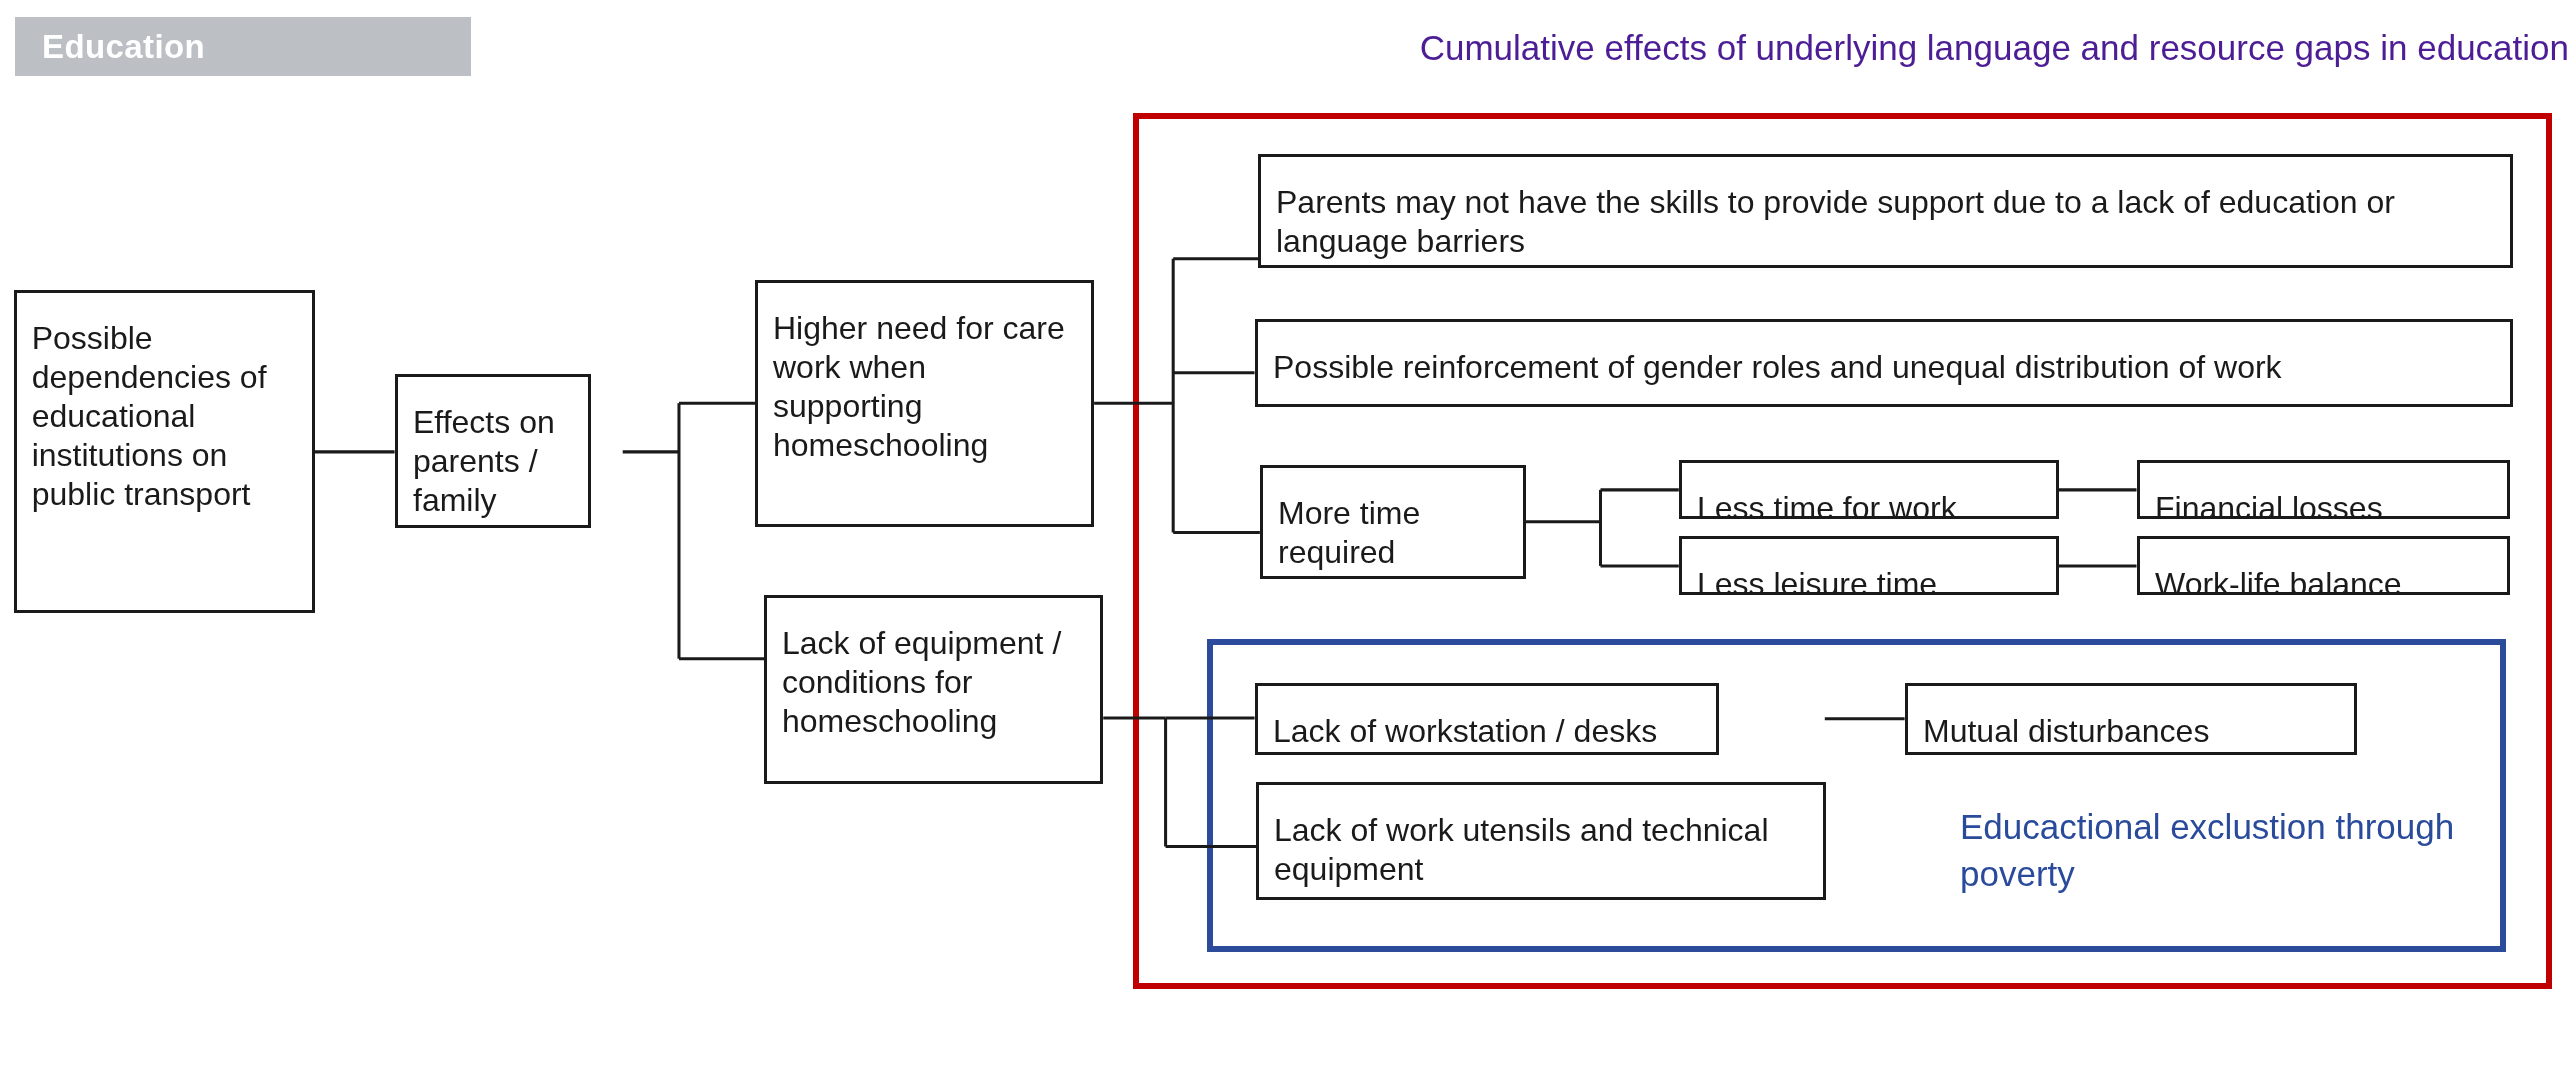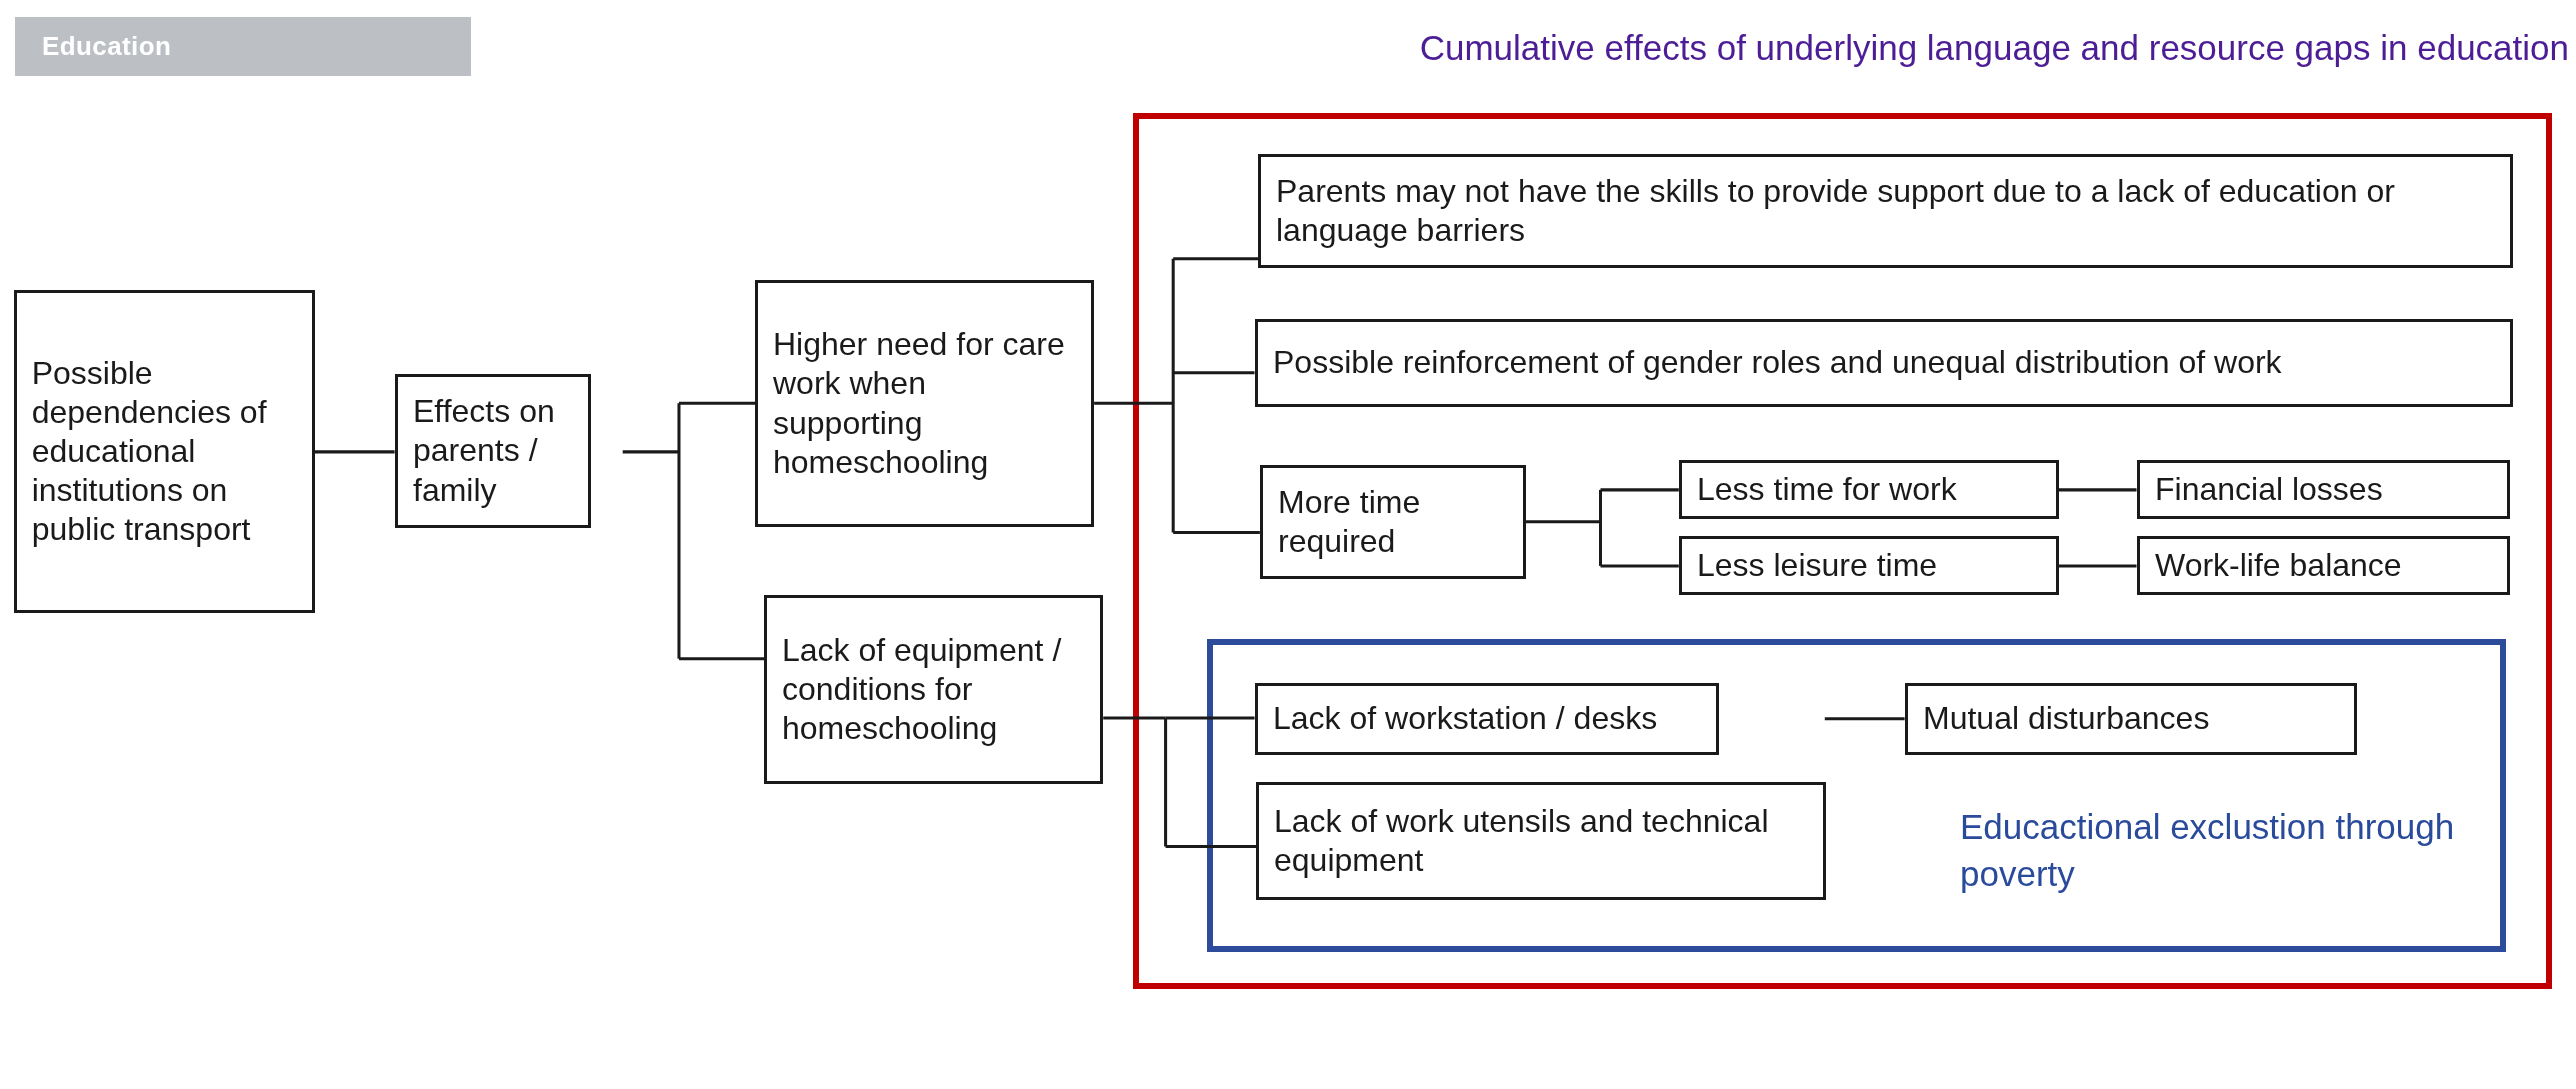--- a/index.html
+++ b/index.html
@@ -30,21 +30,21 @@
     width: 456px;
     height: 59px;
     background: #bcc0c4;
     display: flex;
     align-items: center;
     box-sizing: border-box;
     padding-left: 27px;
   }
   .section-badge-label {
     color: #ffffff;
-    font-size: 26px;
+    font-size: 33px;
     font-weight: bold;
     letter-spacing: 0.4px;
     line-height: 1;
   }
 
   
   .red-heading {
     position: absolute;
     left: 1102px;
     top: 29px;
@@ -92,22 +92,21 @@
     fill: none;
   }
 
   
   .node {
     position: absolute;
     box-sizing: border-box;
     border: 3px solid #1a1a1a;
     background: #ffffff;
     display: flex;
-    align-items: center;
-    padding: 14px 15px;
+    padding: 26px 15px;
   }
   .node-text {
     color: #1a1a1a;
     font-size: 32px;
     line-height: 1.22;
   }
 
   
   #node-dependencies { left: 13.7px;   top: 290px; width: 301px;  height: 323px; }
   #node-effects      { left: 395px;  top: 374px; width: 196px;  height: 154px; }

